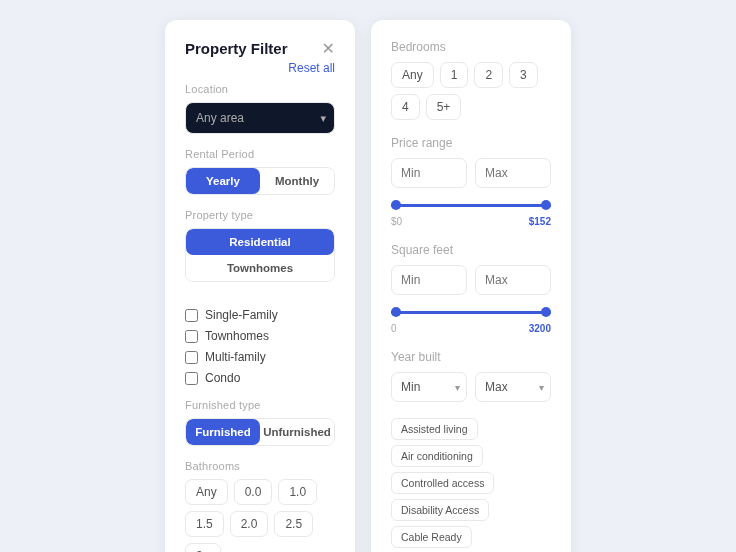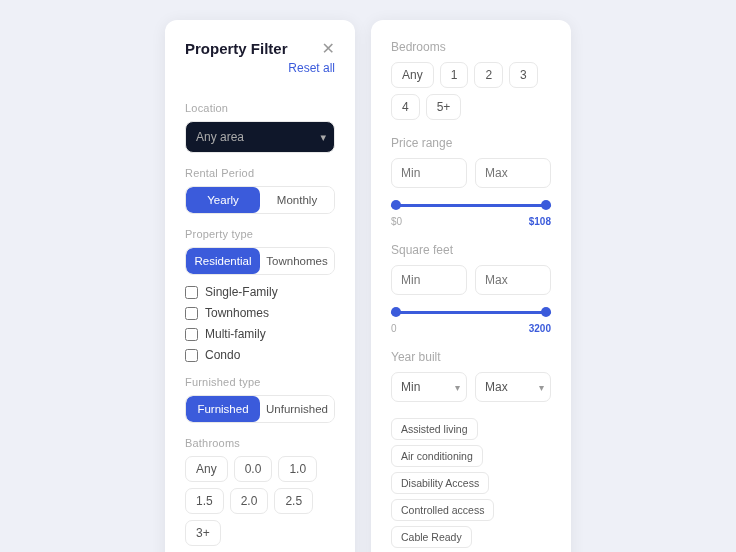--- a/index.html
+++ b/index.html
@@ -97,21 +97,21 @@
       border: 1px solid #e8e8e8;
     }
     .toggle-btn {
       flex: 1;
       padding: 7px 0;
       font-size: 11.5px;
       border: none;
       cursor: pointer;
       background: #fff;
       color: #555;
-      font-weight: 400;
+      font-weight: 700;
       transition: background 0.2s, color 0.2s;
     }
     .toggle-btn.active {
       background: #3b5bdb;
       color: #fff;
       border-radius: 7px;
     }
 
     
     .checkbox-list {
@@ -299,21 +299,21 @@
 </head>
 <body>
 
 <div class="panels-container">
 
   <div class="panel panel-left">
     <div class="header-row">
       <span class="panel-title">Property Filter</span>
       <button class="close-btn">✕</button>
     </div>
-    <div style="display:flex; justify-content:flex-end; margin-top:-10px; margin-bottom:27px;">
+    <div style="display:flex; justify-content:flex-end; margin-top:-10px; margin-bottom:8px;">
       <a class="reset-link">Reset all</a>
     </div>
 
     <div class="section">
       <div class="section-label">Location</div>
       <div class="select-wrapper">
         <select>
           <option>Any area</option>
         </select>
         <span class="select-chevron">▾</span>
@@ -323,21 +323,21 @@
     <div class="section">
       <div class="section-label">Rental Period</div>
       <div class="toggle-group">
         <button class="toggle-btn active">Yearly</button>
         <button class="toggle-btn">Monthly</button>
       </div>
     </div>
 
     <div class="section">
       <div class="section-label">Property type</div>
-      <div class="toggle-group" style="margin-bottom:10px;">
+      <div class="toggle-group" style="margin-bottom:26px;flex-direction:column;">
         <button class="toggle-btn active">Residential</button>
         <button class="toggle-btn">Townhomes</button>
       </div>
       <div class="checkbox-list">
         <label class="checkbox-item">
           <input type="checkbox" style="">
           <span>Single-Family</span>
         </label>
         <label class="checkbox-item">
           <input type="checkbox" style="">
@@ -398,21 +398,21 @@
       </div>
       <div class="slider-container">
         <div class="slider-track">
           <div class="slider-fill" style="width:100%;"></div>
           <div class="slider-thumb" style="left:0;"></div>
           <div class="slider-thumb" style="right:0;"></div>
         </div>
       </div>
       <div class="slider-labels">
         <span>$0</span>
-        <span>$108</span>
+        <span>$152</span>
       </div>
     </div>
 
     <div class="panel-section">
       <div class="panel-section-title">Square feet</div>
       <div class="range-inputs">
         <input type="text" placeholder="Min" style="">
         <input type="text" placeholder="Max" style="">
       </div>
       <div class="slider-container">
@@ -443,20 +443,20 @@
           </select>
           <span class="year-chevron">▾</span>
         </div>
       </div>
     </div>
 
     <div class="panel-section">
       <div class="amenities-grid" id="amenities-container">
           <button class="amenity-tag">Assisted living</button>
           <button class="amenity-tag">Air conditioning</button>
+          <button class="amenity-tag">Controlled access</button>
           <button class="amenity-tag">Disability Access</button>
-          <button class="amenity-tag">Controlled access</button>
           <button class="amenity-tag">Cable Ready</button>
         </div>
     </div>
 
   </div>
 </div>
 
 </body></html>

